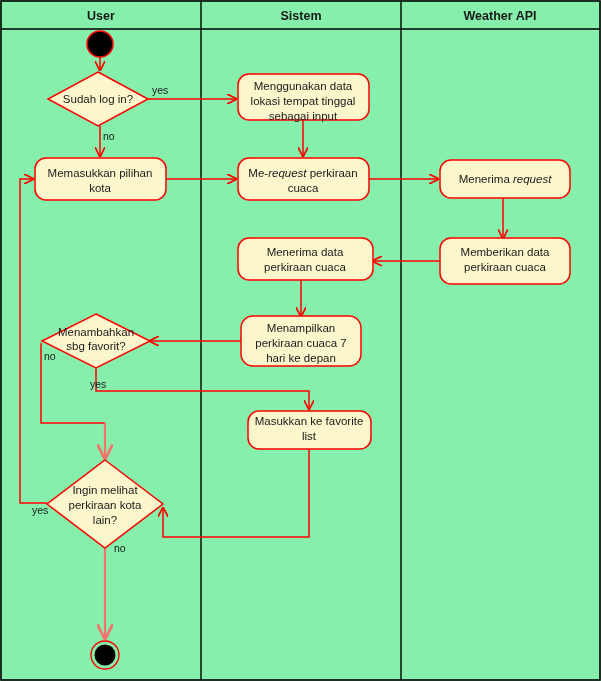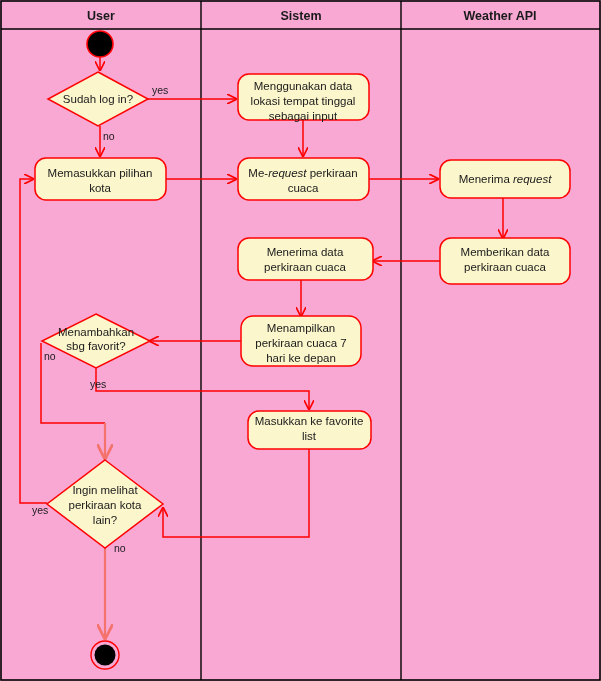--- a/index.html
+++ b/index.html
@@ -1,17 +1,17 @@
 <!DOCTYPE html>
 <html><head>
 <meta charset="utf-8">
 <style>
   html,body{margin:0;padding:0;background:#ffffff;}
   body{font-family:"Liberation Sans",sans-serif;}
-  #page{position:relative;width:601px;height:681px;background:#f9a8d4;overflow:hidden;}
+  #page{position:relative;width:601px;height:681px;background:#86efac;overflow:hidden;}
   #diagram{position:absolute;left:0;top:0;width:601px;height:681px;}
   .lane-title{
     font-family:"Liberation Sans",sans-serif;
     font-size:12.5px;font-weight:bold;fill:#1a1a1a;text-anchor:middle;
   }
   .node-text{
     font-family:"Liberation Sans",sans-serif;
     font-size:11.5px;fill:#1a1a1a;text-anchor:middle;
   }
   .node-text .it{font-style:italic;}

